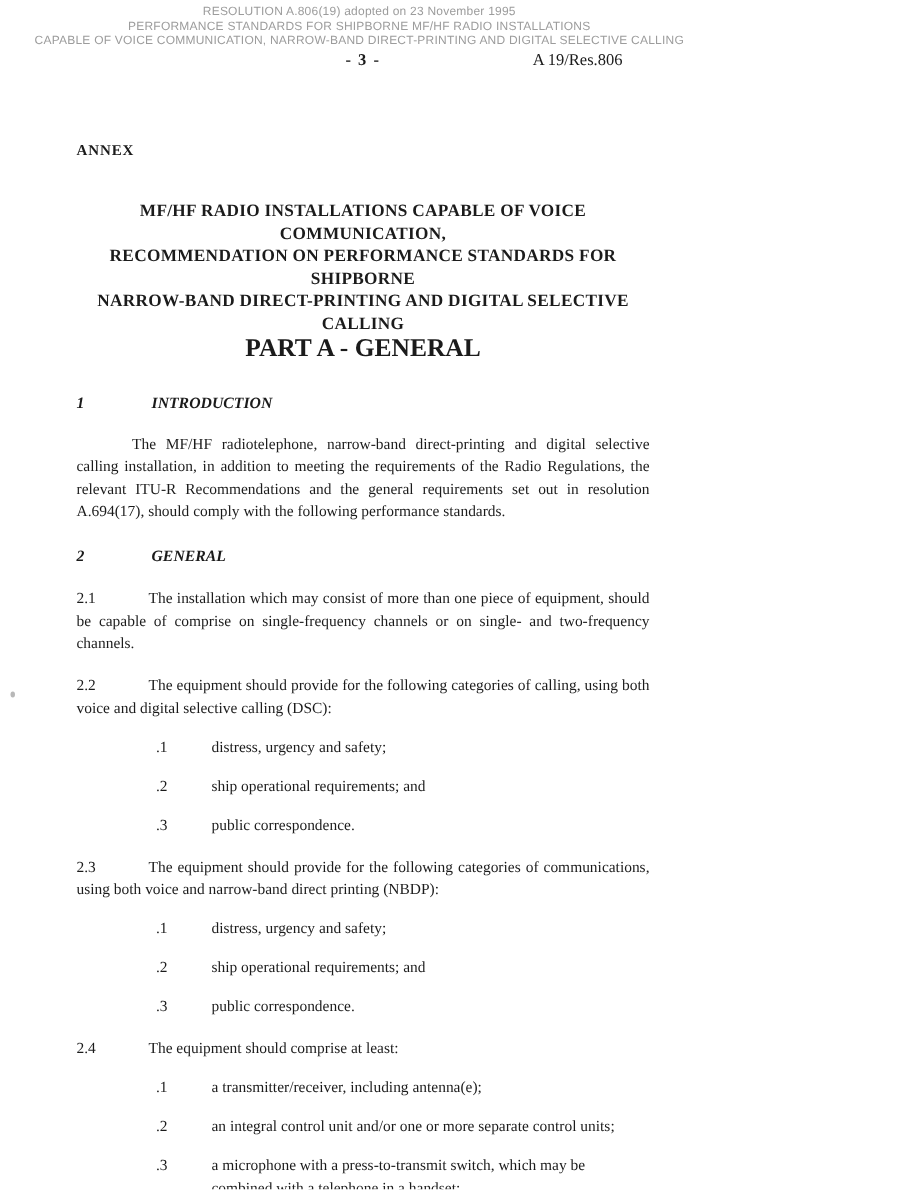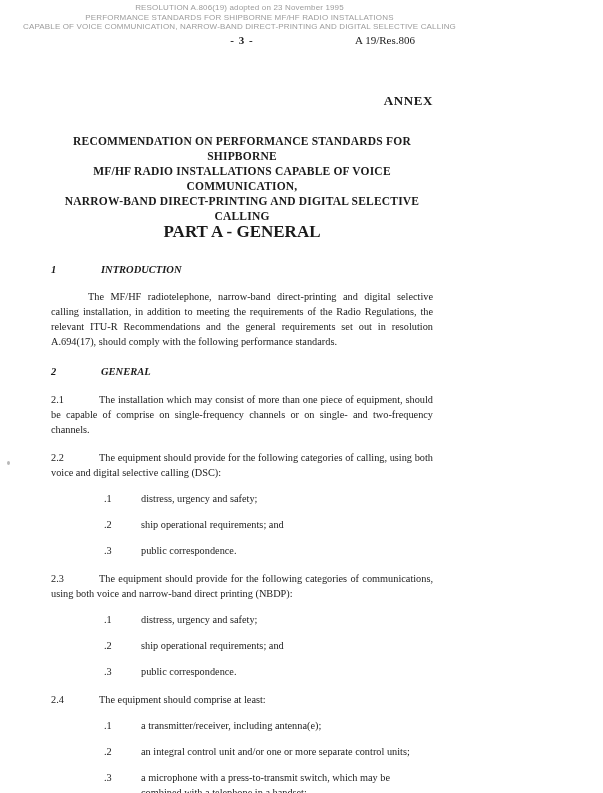--- a/index.html
+++ b/index.html
@@ -42,23 +42,23 @@
     top: 0;
   }
   .content {
     margin-left: 51px;
     margin-right: 46px; 
     font-size: 10.3px;
     line-height: 15px;
   }
   .annex-label {
     margin-top: 44px;
-    text-align: right;
+    text-align: left;
     font-weight: 600;
-    font-size: 13px;
+    font-size: 10px;
     letter-spacing: 0.6px;
   }
   .doc-title {
     margin-top: 26px;
     text-align: center;
     font-weight: 700;
     font-size: 11.5px;
     line-height: 15px;
     letter-spacing: 0.2px;
   }
@@ -125,22 +125,22 @@
     <span class="doc-ref">A 19/Res.806</span>
   </div>
 
   <div class="speck"></div>
 
   <div class="content">
 
     <div class="annex-label">ANNEX</div>
 
     <div class="doc-title">
+      <div>MF/HF RADIO INSTALLATIONS CAPABLE OF VOICE COMMUNICATION,</div>
       <div>RECOMMENDATION ON PERFORMANCE STANDARDS FOR SHIPBORNE</div>
-      <div>MF/HF RADIO INSTALLATIONS CAPABLE OF VOICE COMMUNICATION,</div>
       <div>NARROW-BAND DIRECT-PRINTING AND DIGITAL SELECTIVE CALLING</div>
     </div>
 
     <div class="part-heading">PART A - GENERAL</div>
 
     <p class="sec-heading b-h1"><span class="num">1</span><span>INTRODUCTION</span></p>
 
     <p class="b-p1">The MF/HF radiotelephone, narrow-band direct-printing and digital selective calling installation, in addition to meeting the requirements of the Radio Regulations, the relevant ITU-R Recommendations and the general requirements set out in resolution A.694(17), should comply with the following performance standards.</p>
 
     <p class="sec-heading b-h2"><span class="num">2</span><span>GENERAL</span></p>

